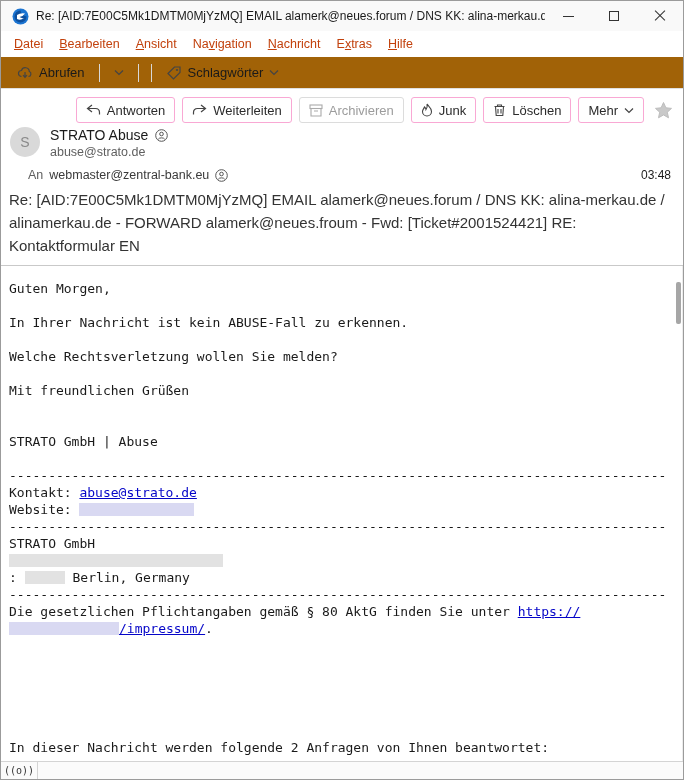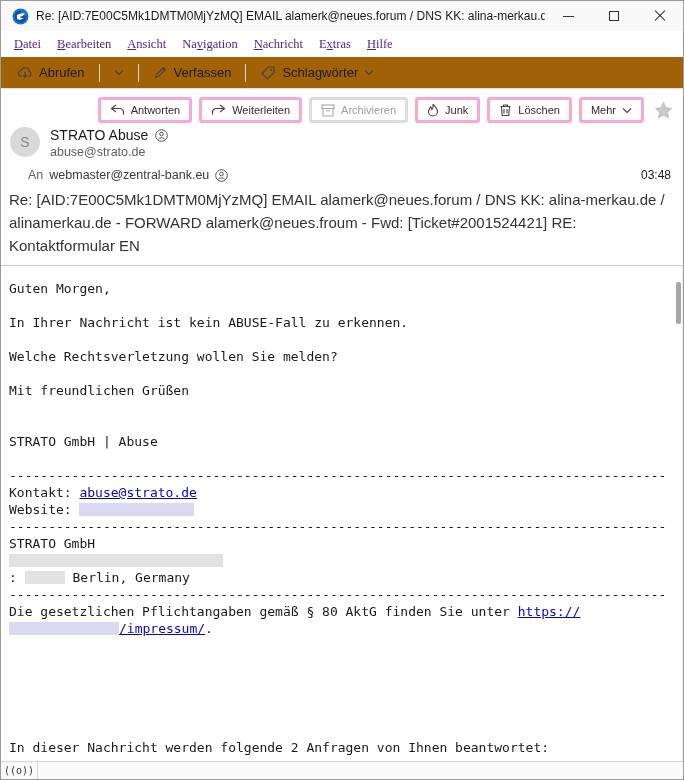--- a/index.html
+++ b/index.html
@@ -20,39 +20,39 @@
   .glyph-max { width:10px; height:10px; border:1px solid #333; }
   .glyph-close { position:relative; width:12px; height:12px; }
   .glyph-close::before, .glyph-close::after { content:""; position:absolute; left:-1px; top:5px;
      width:14px; height:0; border-top:1px solid #333; }
   .glyph-close::before { transform:rotate(45deg); }
   .glyph-close::after  { transform:rotate(-45deg); }
 
   
   .menubar { height:26px; background:#fff; display:flex; align-items:center; gap:2px;
              padding-left:6px; flex:0 0 auto; }
-  .menu-item { font-size:12.5px; color:#4c1d95; padding:3px 7px; cursor:default;font-family:Liberation Serif, serif; }
+  .menu-item { font-size:12.5px; color:#c2410c; padding:3px 7px; cursor:default; }
   .menu-item u { text-decoration:underline; }
 
   
   .toolbar { height:32px; background:#a16207; border-bottom:1px solid #e0e0e0; display:flex;
              align-items:center; padding-left:8px; flex:0 0 auto; }
   .tool-btn { display:flex; align-items:center; gap:6px; font-size:13px; color:#1a1a1a;
               padding:4px 8px; border-radius:3px; }
   .tool-sep { width:1px; height:18px; background:#d8d8d8; margin:0 6px; }
   .chev { display:inline-block; }
   svg.ic { display:block; }
 
   
   .msg-header { background:#fff; border-bottom:1px solid #c9c9c9; flex:0 0 auto;
                 padding-bottom:6px; }
   .actions-row { display:flex; justify-content:flex-end; align-items:center; gap:7px;
                  padding:8px 10px 2px 10px; }
-  .act-btn { display:flex; align-items:center; gap:6px; font-size:11px; color:#2b2b2b;
-             background:#fff; border:3px solid #f9a8d4; border-radius:3px; padding:4px 9px;
+  .act-btn { display:flex; align-items:center; gap:6px; font-size:13px; color:#2b2b2b;
+             background:#fff; border:1px solid #f9a8d4; border-radius:3px; padding:4px 9px;
              height:26px; white-space:nowrap; }
   .act-btn.disabled { color:#9c9c9c; border-color:#dcdcdc; }
   .star { margin-left:3px; }
 
   .sender-row { display:flex; align-items:flex-start; gap:10px; padding:2px 10px 0 9px; }
   .avatar { width:30px; height:30px; border-radius:50%; background:#d9d9d9; color:#8a8a8a;
             font-size:14px; display:flex; align-items:center; justify-content:center; flex:0 0 auto; }
   .sender-name-line { display:flex; align-items:center; gap:7px; }
   .sender-name { font-size:14px; color:#1a1a1a; }
   .sender-email { font-size:12.5px; color:#5f5f5f; margin-top:2px; }
@@ -128,27 +128,20 @@
       </svg>
       <span>Abrufen</span>
     </div>
     <div class="tool-sep"></div>
     <div class="tool-btn">
       <svg class="ic chev" width="10" height="7" viewBox="0 0 10 7">
         <path d="M1 1.5 L5 5.5 L9 1.5" fill="none" stroke="#444" stroke-width="1.2"></path>
       </svg>
     </div>
     <div class="tool-sep"></div>
-    <div class="tool-btn">
-      <svg class="ic" width="15" height="15" viewBox="0 0 15 15">
-        <path d="M2.5 12.5 L3.4 9.6 L10.5 2.5 L12.5 4.5 L5.4 11.6 Z" fill="none" stroke="#444" stroke-width="1.1"></path>
-        <path d="M9.5 3.5 L11.5 5.5" fill="none" stroke="#444" stroke-width="1.1"></path>
-      </svg>
-      <span>Verfassen</span>
-    </div>
     <div class="tool-sep"></div>
     <div class="tool-btn">
       <svg class="ic" width="16" height="16" viewBox="0 0 16 16">
         <path d="M2 8.5 L8.5 2 L14 2 L14 7.5 L7.5 14 Z" fill="none" stroke="#444" stroke-width="1.2"></path>
         <circle cx="11" cy="5" r="1.1" fill="#444"></circle>
       </svg>
       <span>Schlagwörter</span>
       <svg class="ic chev" width="10" height="7" viewBox="0 0 10 7">
         <path d="M1 1.5 L5 5.5 L9 1.5" fill="none" stroke="#444" stroke-width="1.2"></path>
       </svg>

